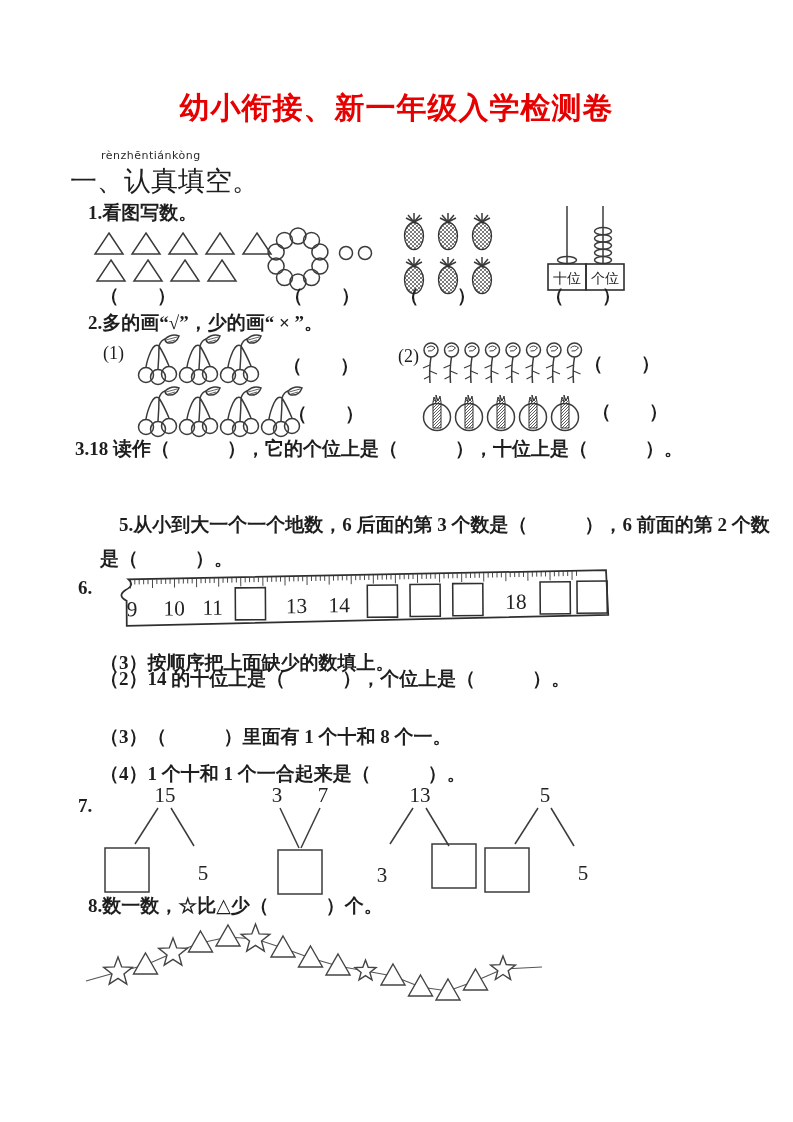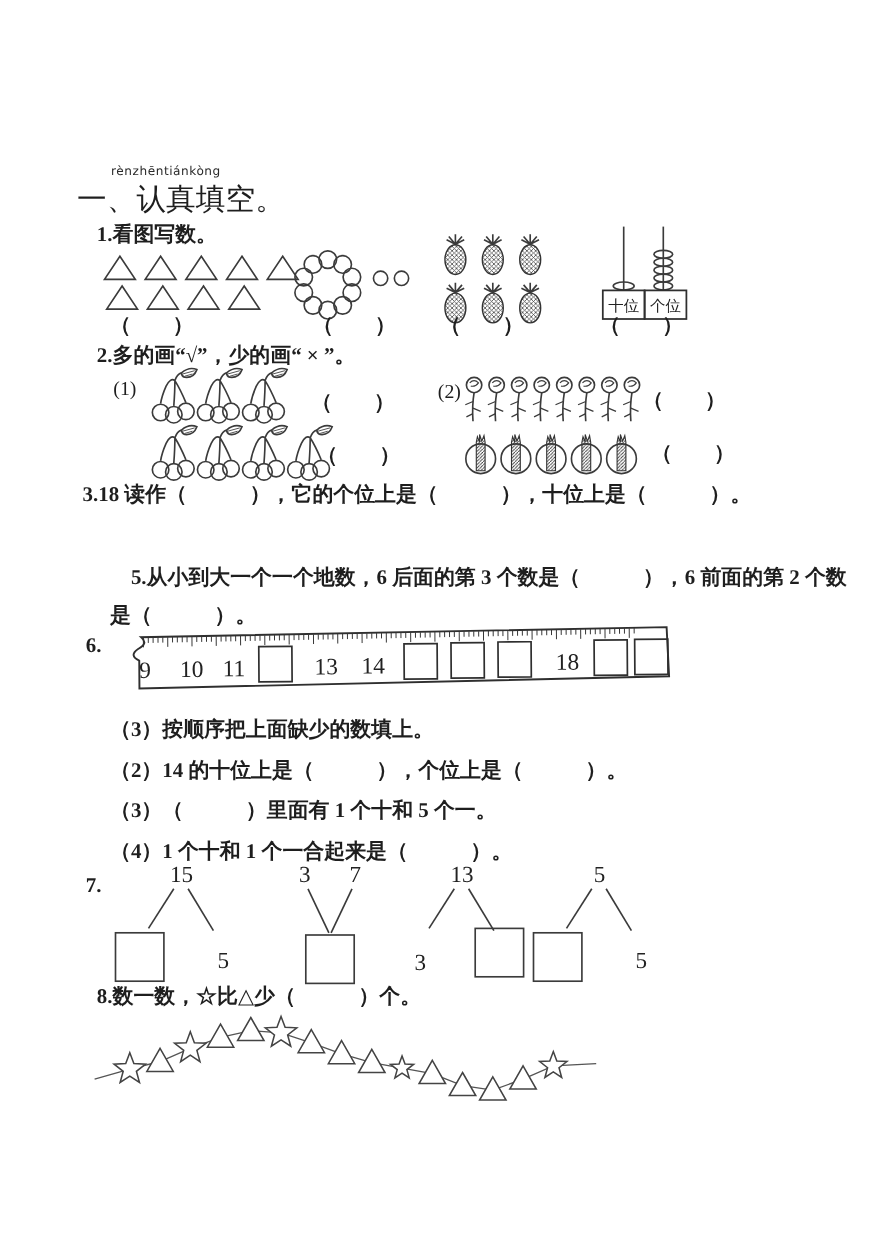--- a/index.html
+++ b/index.html
@@ -12,20 +12,21 @@
   .q{font-size:19px;white-space:nowrap;font-weight:bold;}
   .small{font-size:18px;}
   svg{overflow:visible;}
   svg text{font-family:"Liberation Serif","DejaVu Serif",serif;fill:#222;}
 </style>
 </head>
 <body>
 
 <div class="page">
 
+  <div class="abs title" style="top: 88px; left: 0px; color: rgb(230, 0, 0);">幼小衔接、新一年级入学检测卷</div>
 
   <div class="abs pinyin" style="top:149px;left:101px;">rènzhēntiánkòng</div>
   <div class="abs h1" style="top:163px;left:70px;">一、认真填空。</div>
 
   <div class="abs q" style="top:200px;left:88px;">1.看图写数。</div>
 
   <svg class="abs" style="top:228px;left:92px;" width="190" height="58">
       <polygon points="17,5 31,26 3,26" style="fill:none;stroke:#3b3b3b;stroke-width:1.5"></polygon>
       <polygon points="54,5 68,26 40,26" style="fill:none;stroke:#3b3b3b;stroke-width:1.5"></polygon>
       <polygon points="91,5 105,26 77,26" style="fill:none;stroke:#3b3b3b;stroke-width:1.5"></polygon>
@@ -355,22 +356,22 @@
         <rect x="262" y="22.9" width="31" height="33" style="fill:none;stroke:#2f2f2f;stroke-width:1.6"></rect>
         <rect x="306" y="22.4" width="31" height="33" style="fill:none;stroke:#2f2f2f;stroke-width:1.6"></rect>
         <rect x="350" y="21.8" width="31" height="33" style="fill:none;stroke:#2f2f2f;stroke-width:1.6"></rect>
         <text x="404" y="48.2" font-size="22">18</text>
         <rect x="440" y="20.7" width="31" height="33" style="fill:none;stroke:#2f2f2f;stroke-width:1.6"></rect>
         <rect x="478" y="20.2" width="31" height="33" style="fill:none;stroke:#2f2f2f;stroke-width:1.6"></rect>
       </g>
     </svg>
 
   <div class="abs q" style="top:650px;left:100px;">（3）按顺序把上面缺少的数填上。</div>
-  <div class="abs q" style="top:687px;left:100px;">（2）14 的十位上是（　　　），个位上是（　　　）。</div>
-  <div class="abs q" style="top:724px;left:100px;">（3）（　　　）里面有 1 个十和 5 个一。</div>
+  <div class="abs q" style="top:666px;left:100px;">（2）14 的十位上是（　　　），个位上是（　　　）。</div>
+  <div class="abs q" style="top:724px;left:100px;">（3）（　　　）里面有 1 个十和 8 个一。</div>
   <div class="abs q" style="top:761px;left:100px;">（4）1 个十和 1 个一合起来是（　　　）。</div>
 
   <span class="abs q" style="top:795px;left:78px;">7.</span>
   <svg class="abs" style="top:782px;left:70px;" width="540" height="120">
       <text x="95" y="20" text-anchor="middle" font-size="21">15</text>
       <line x1="88" y1="26" x2="65" y2="62" style="fill:none;stroke:#3b3b3b;stroke-width:1.5"></line>
       <line x1="101" y1="26" x2="124" y2="64" style="fill:none;stroke:#3b3b3b;stroke-width:1.5"></line>
       <rect x="35" y="66" width="44" height="44" style="fill:none;stroke:#3b3b3b;stroke-width:1.5"></rect>
       <text x="133" y="98" text-anchor="middle" font-size="21">5</text>
       <text x="207" y="20" text-anchor="middle" font-size="21">3</text>

